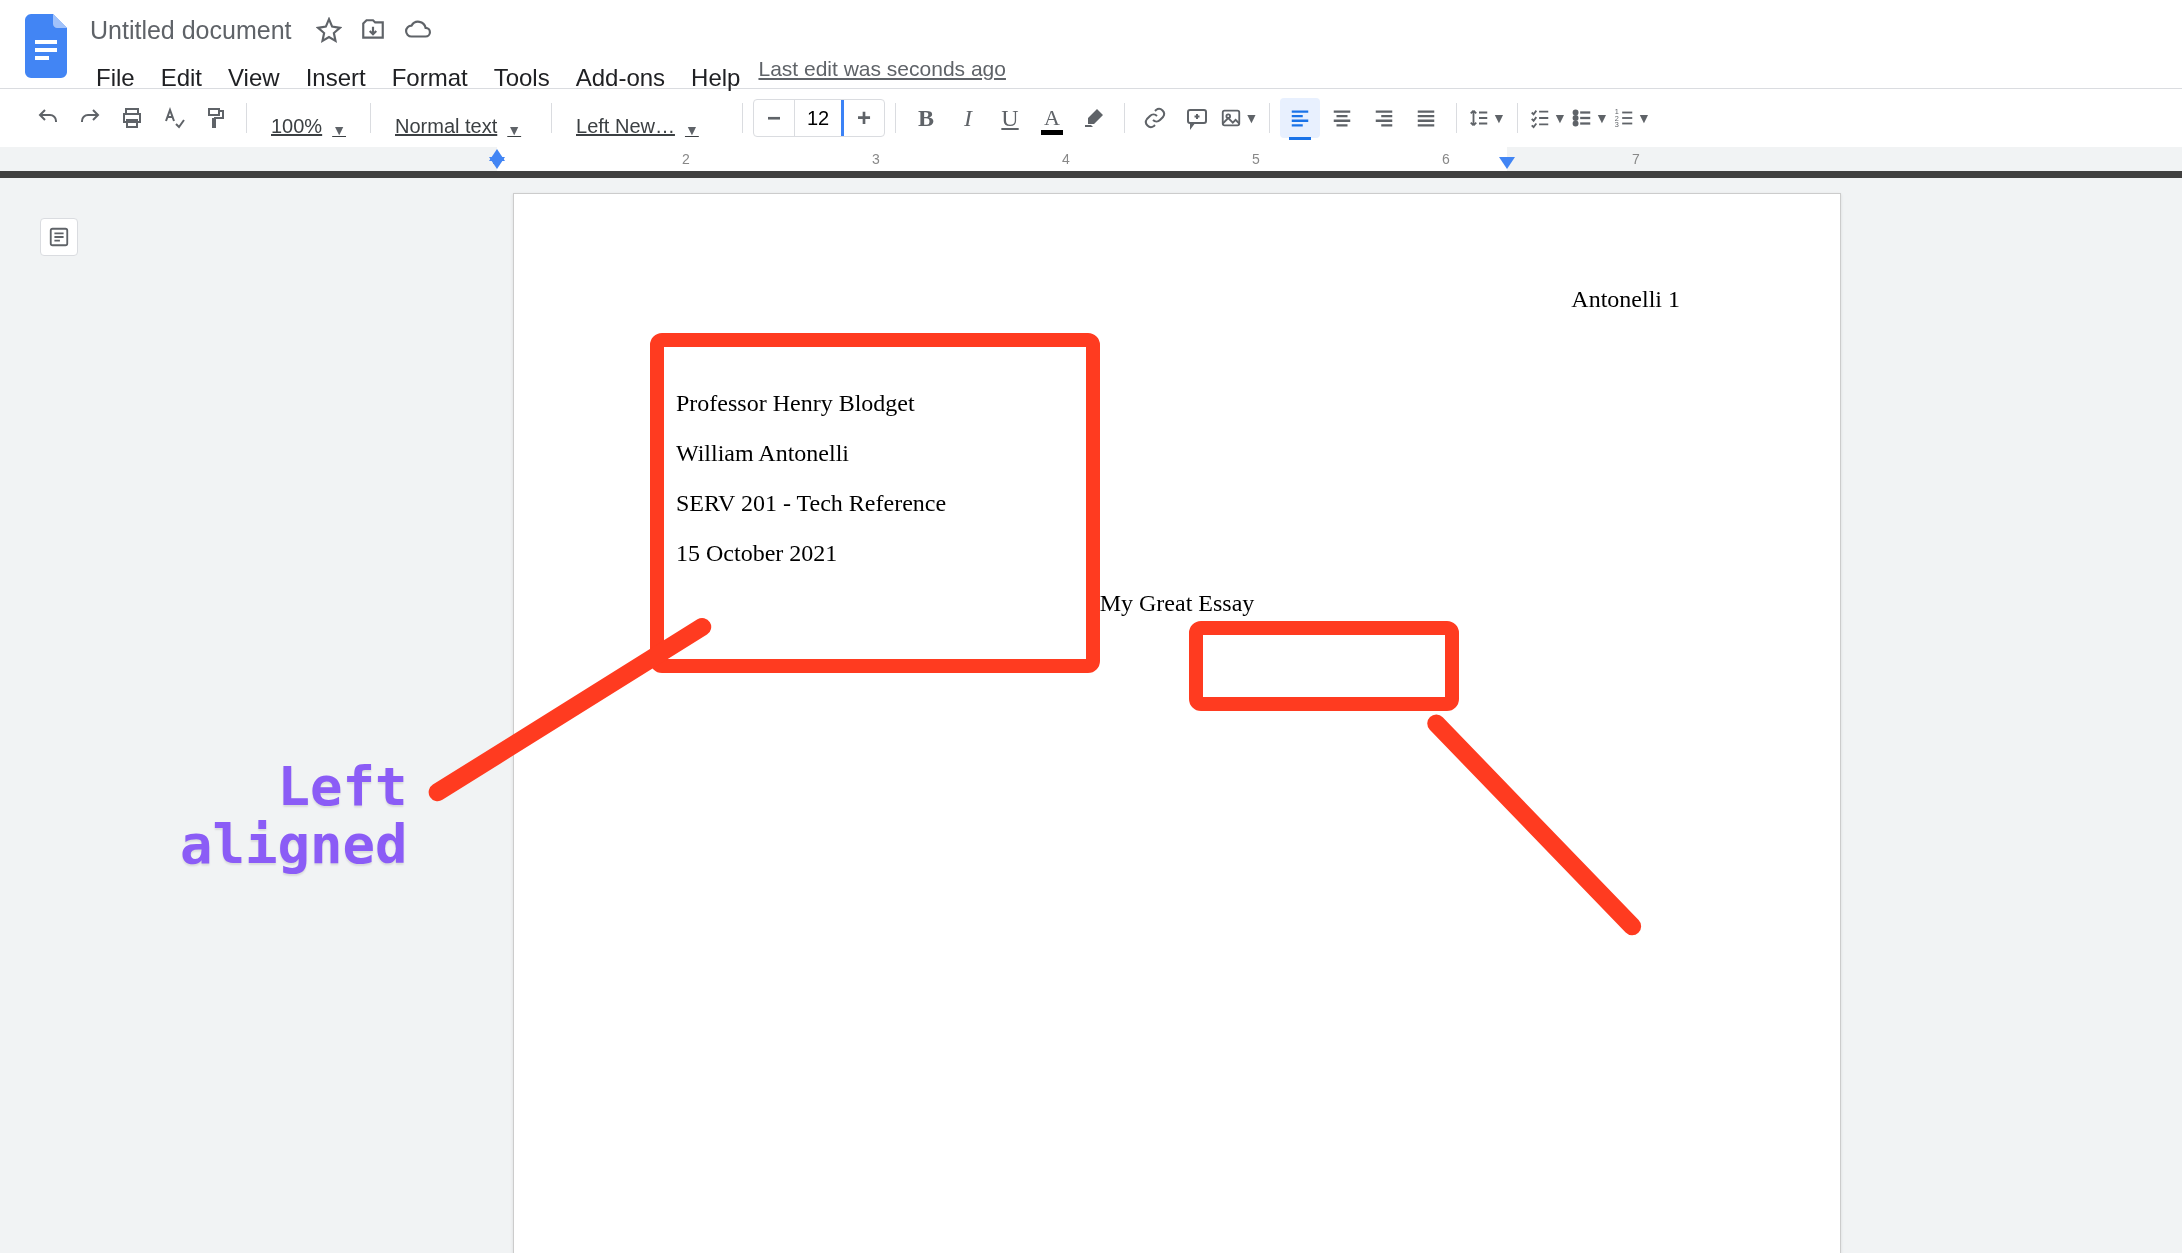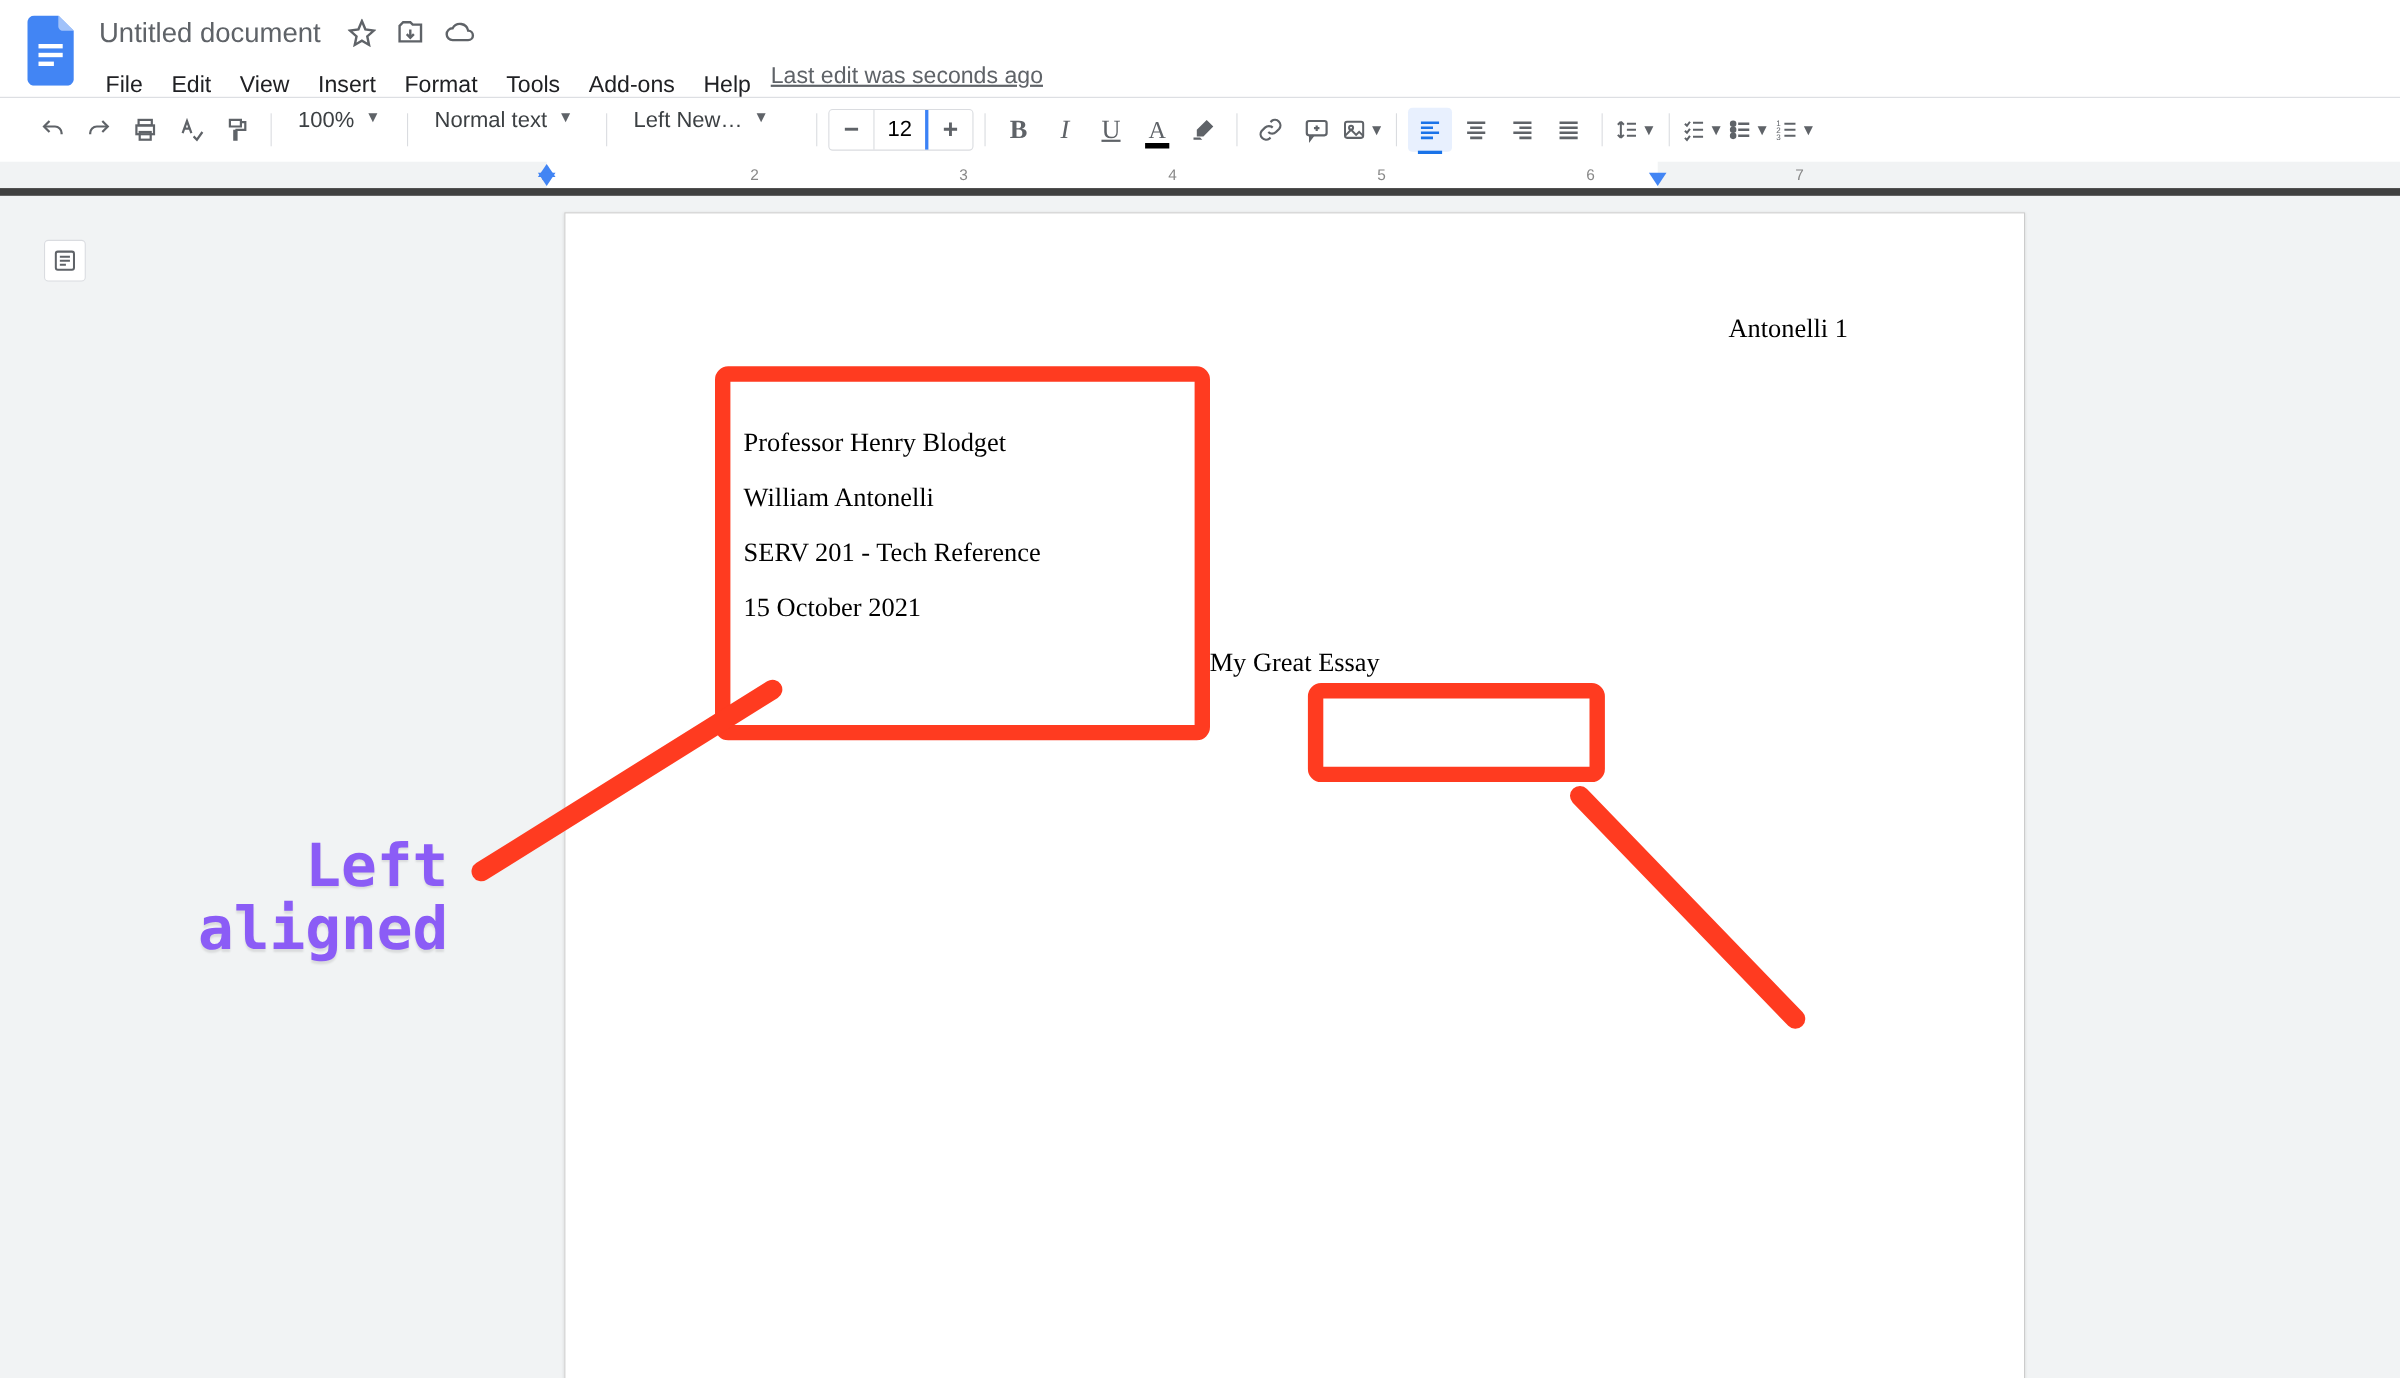--- a/index.html
+++ b/index.html
@@ -7,32 +7,32 @@
   
   
   .header { display: flex; align-items: flex-start; padding: 10px 20px 0 20px; height: 88px; }
   .logo { width: 54px; height: 72px; display: flex; align-items: center; justify-content: center; margin-right: 10px; }
   .logo svg { width: 48px; height: 64px; }
   .title-area { flex: 1; }
   .title-row { display: flex; align-items: center; gap: 18px; height: 40px; }
   .doc-title { font-size: 25px; color: #5f6368; padding: 2px 6px; }
   .title-icon { color: #5f6368; font-size: 24px; cursor: pointer; display: flex; align-items: center; }
   .menu-row { display: flex; align-items: center; gap: 2px; height: 38px; }
-  .menu-item { font-size: 21px; color: #202124; padding: 6px 12px; cursor: pointer; border-radius: 4px; margin-top: 18px; }
+  .menu-item { font-size: 24px; color: #202124; padding: 6px 12px; cursor: pointer; border-radius: 4px; margin-top: 18px; }
   .last-edit { font-size: 21px; color: #5f6368; text-decoration: underline; margin-left: 4px; cursor: pointer; }
 
   .divider-h { border-top: 1px solid #dadce0; width: 100%; }
 
   
   .toolbar { display: flex; align-items: center; height: 58px; padding: 0 28px; gap: 2px; }
   .tb-btn { min-width: 40px; height: 40px; display: flex; align-items: center; justify-content: center; color: #5f6368; cursor: pointer; border-radius: 4px; font-size: 22px; }
   .tb-btn.active { background: #e8f0fe; color: #1a73e8; position: relative; }
   .tb-btn.active::after { content: ""; position: absolute; bottom: -2px; left: 50%; transform: translateX(-50%); width: 22px; height: 3px; background: #1a73e8; }
   .tb-sep { width: 1px; height: 30px; background: #dadce0; margin: 0 8px; }
-  .tb-dd { display: flex; align-items: flex-start; gap: 10px; padding: 0 14px; height: 40px; color: #3c4043; font-size: 20px; cursor: pointer; border-radius: 4px; }
+  .tb-dd { display: flex; align-items: flex-end; gap: 10px; padding: 0 14px; height: 40px; color: #3c4043; font-size: 20px; cursor: pointer; border-radius: 4px; text-decoration: underline; }
   .caret { font-size: 14px; color: #5f6368; }
   .font-size-box { display: flex; align-items: center; border: 1px solid #dadce0; border-radius: 4px; height: 38px; }
   .fs-btn { width: 40px; height: 100%; display: flex; align-items: center; justify-content: center; cursor: pointer; color: #5f6368; font-size: 24px; font-weight: bold; }
   .fs-val { width: 50px; text-align: center; font-size: 20px; border-left: 1px solid #dadce0; border-right: 3px solid #3b82f6; height: 100%; line-height: 36px; }
   .text-color-wrap { position: relative; }
   .text-color-bar { position: absolute; bottom: 3px; left: 50%; transform: translateX(-50%); width: 22px; height: 5px; background: #000; }
 
   
   .ruler-wrap { height: 24px; position: relative; background: #fff; }
   .ruler { position: absolute; left: 337px; right: 0; height: 100%; }

